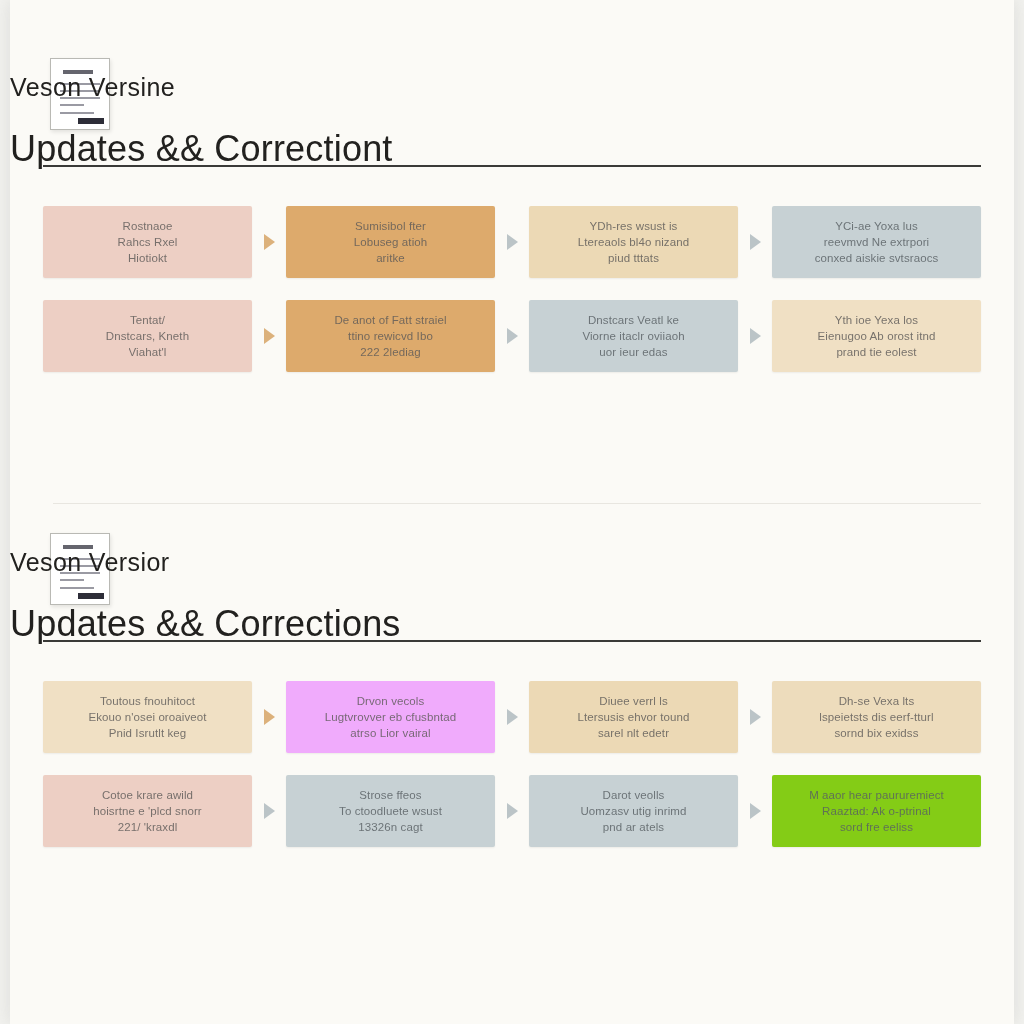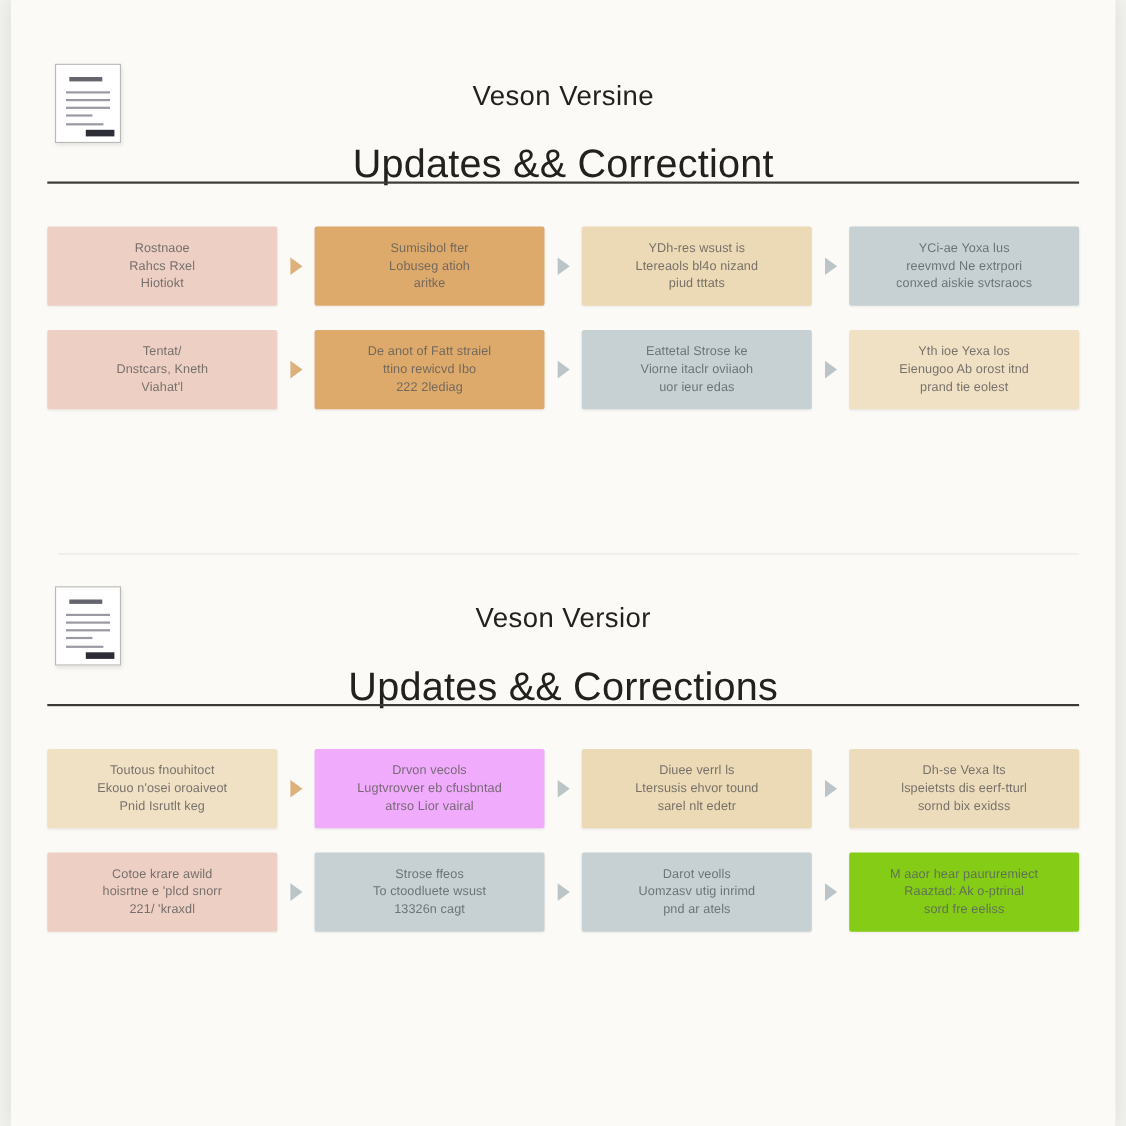--- a/index.html
+++ b/index.html
@@ -71,21 +71,21 @@
     height: 6px;
     background: #2d2d38;
   }
 
   
   .titles {
     position: absolute;
     left: 0;
     top: 0;
     width: 100%;
-    text-align: center;
+    text-align: left;
   }
   .title-main {
     font-size: 25px;
     color: #22211f;
     letter-spacing: 0.4px;
     padding-top: 33px;
     font-weight: 400;
   }
   .title-sub {
     font-size: 36px;
@@ -238,21 +238,21 @@
           </div>
         <div class="card" style="background:#ddaa6c">
           <div class="ln">De anot of Fatt straiel</div>
           <div class="ln">ttino rewicvd Ibo</div>
           <div class="ln">222 2lediag</div>
         </div>
         <div class="connector">
             <div class="arrow-tri gray"></div>
           </div>
         <div class="card on-blue" style="background:#c7d1d4">
-          <div class="ln">Eattetal Strose ke</div>
+          <div class="ln">Dnstcars Veatl ke</div>
           <div class="ln">Viorne itaclr oviiaoh</div>
           <div class="ln">uor ieur edas</div>
         </div>
         <div class="connector">
             <div class="arrow-tri gray"></div>
           </div>
         <div class="card" style="background:#f0e0c4">
           <div class="ln">Yth ioe Yexa los</div>
           <div class="ln">Eienugoo Ab orost itnd</div>
           <div class="ln">prand tie eolest</div>

